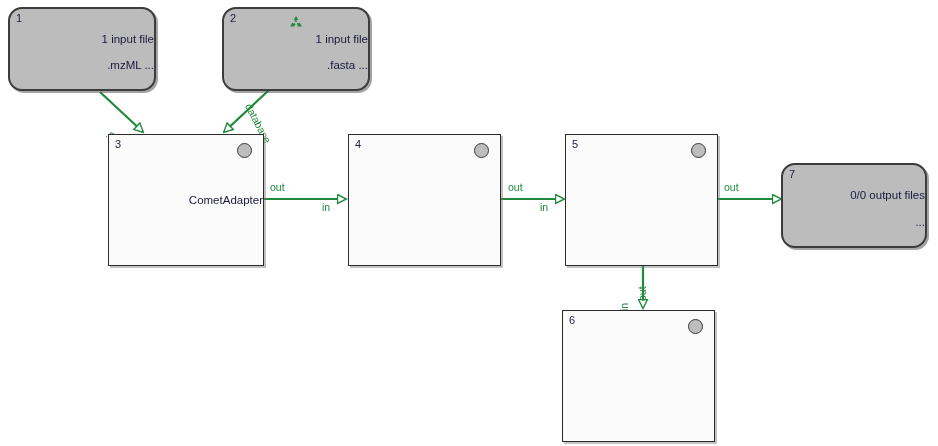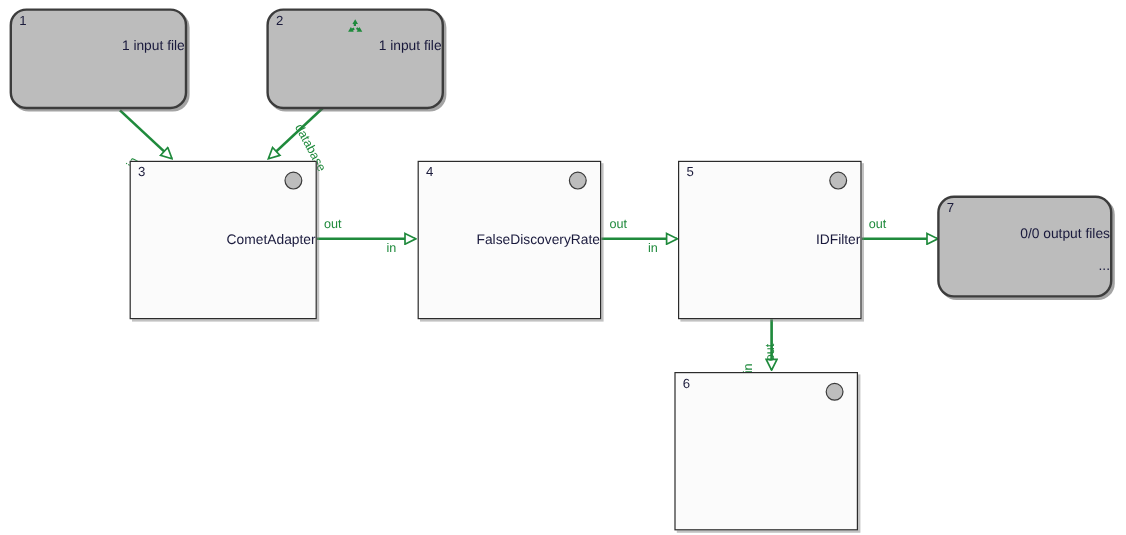--- a/index.html
+++ b/index.html
@@ -174,52 +174,52 @@
   <div class="port-label" style="left:540px; top:202px;">in</div>
 
   <div class="port-label" style="left:724px; top:182px;">out</div>
 
   <div class="port-label rot-vert" style="left:648px; top:290px;">out</div>
   <div class="port-label rot-vert" style="left:630px; top:300px;">in</div>
 
   <div class="node io" style="left:8px; top:7px; width:148px; height:84px;">
     <span class="node-index">1</span>
     <span class="node-title row-main">1 input file</span>
+    <span class="node-title row-sub">.mzML ...</span>
   </div>
 
   <div class="node io" style="left:222px; top:7px; width:148px; height:84px;">
     <span class="node-index">2</span>
     <span class="recycle-icon">
       <svg width="18" height="18" viewBox="0 0 24 24" fill="#1f8a3c" xmlns="http://www.w3.org/2000/svg">
         <path d="M12 2.6 L15.1 8.0 L12.9 8.0 L12.9 10.2 L10.4 10.2 L10.4 8.0 L8.9 8.0 Z"></path>
         <path d="M4.1 16.6 L7.2 11.2 L8.3 13.1 L10.2 12.0 L11.5 14.1 L9.6 15.2 L10.4 16.6 Z"></path>
         <path d="M19.9 16.6 L13.6 16.6 L14.7 14.7 L12.8 13.6 L14.1 11.5 L16.0 12.6 L16.8 11.2 Z"></path>
         <path d="M5.2 18.3 L9.6 18.3 L9.6 21.3 L5.2 21.3 Z" opacity="0"></path>
         <circle cx="12" cy="12" r="10.4" fill="none" stroke="#1f8a3c" stroke-width="0"></circle>
       </svg>
     </span>
     <span class="node-title row-main">1 input file</span>
+    <span class="node-title row-sub">.fasta ...</span>
   </div>
 
   <div class="node tool" style="left:108px; top:134px; width:156px; height:132px;">
     <span class="node-index">3</span>
     <span class="status-circle"></span>
     <span class="node-title row-center">CometAdapter</span>
   </div>
 
   <div class="node tool" style="left:348px; top:134px; width:153px; height:132px;">
     <span class="node-index">4</span>
     <span class="status-circle"></span>
-    <span class="node-title row-center">FalseDiscoveryRate</span>
   </div>
 
   <div class="node tool" style="left:565px; top:134px; width:153px; height:132px;">
     <span class="node-index">5</span>
     <span class="status-circle"></span>
-    <span class="node-title row-center">IDFilter</span>
   </div>
 
   <div class="node tool" style="left:562px; top:310px; width:153px; height:132px;">
     <span class="node-index">6</span>
     <span class="status-circle"></span>
   </div>
 
   <div class="node io" style="left:781px; top:163px; width:146px; height:85px;">
     <span class="node-index">7</span>
     <span class="node-title row-main">0/0 output files</span>

